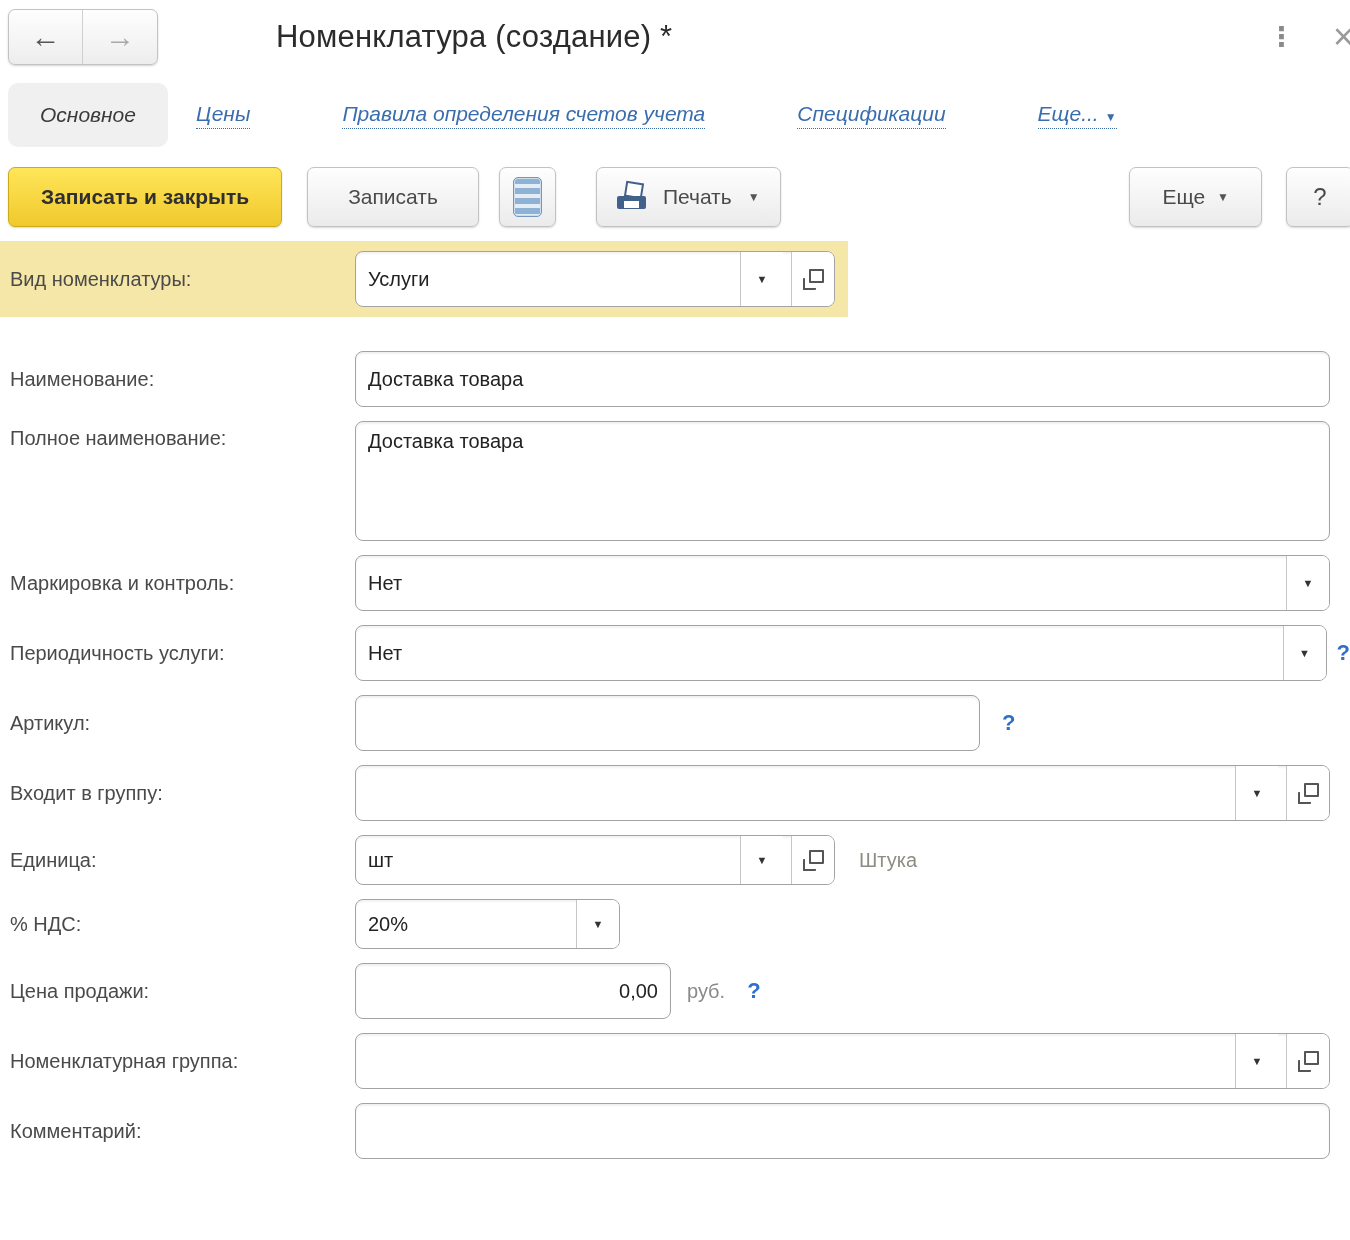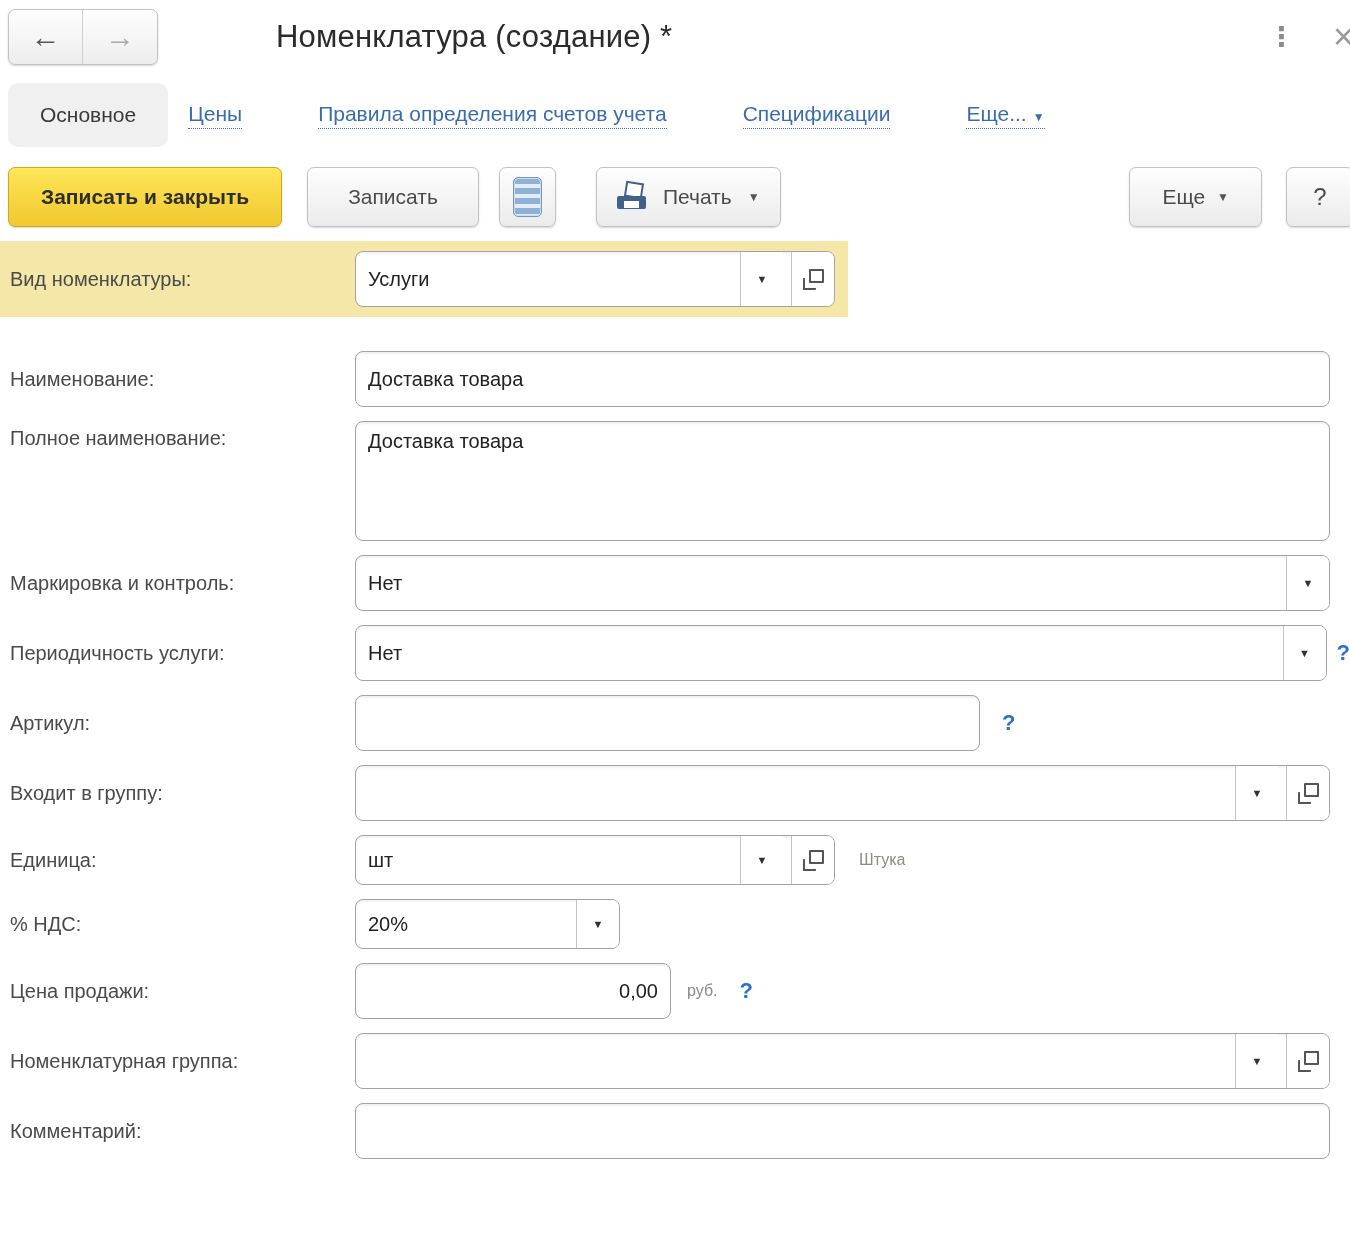--- a/index.html
+++ b/index.html
@@ -14,21 +14,21 @@
     box-shadow:0 1px 2px rgba(0,0,0,.18);background:linear-gradient(#fefefe,#ededed);}
   .nav-btn{width:74px;height:54px;border:none;background:transparent;cursor:pointer;
     font-size:30px;line-height:54px;padding:0;}
   .nav-btn.back{color:#555;border-right:1px solid #cfcfcf;font-weight:bold;}
   .nav-btn.fwd{color:#a9a9a9;font-weight:bold;}
   .title{font-size:31px;font-weight:normal;color:#2b2b2b;margin:0 0 0 118px;letter-spacing:.2px;}
   .title-right{margin-left:auto;display:flex;align-items:center;gap:38px;}
   .menu-dots{font-size:27px;color:#8a8a8a;cursor:pointer;line-height:1;font-weight:bold;}
   .close-x{font-size:36px;color:#9a9a9a;cursor:pointer;line-height:1;margin-right:-14px;}
   
-  .tabs{display:flex;align-items:center;padding:12px 8px 10px 8px;gap:20px;}
+  .tabs{display:flex;align-items:center;padding:12px 8px 10px 8px;gap:28px;font-style:italic;}
   .tab{font-size:21px;white-space:nowrap;}
   .tab.active{background:#f0f0f0;border-radius:10px;padding:20px 32px;color:#3a3a3a;cursor:default;}
   .tab.link{color:#3a6dad;cursor:pointer;border-bottom:1px dotted #3a6dad;padding-bottom:2px;}
   .tab.link .caret-sm{font-size:12px;margin-left:6px;color:#3a6dad;}
   .tab-gap{width:36px;}
   
   .toolbar{display:flex;align-items:center;padding:10px 8px 0 8px;}
   .btn{height:60px;border-radius:7px;border:1px solid #c2c2c2;cursor:pointer;
     background:linear-gradient(#fefefe,#ebebeb);box-shadow:0 1px 2px rgba(0,0,0,.16);
     font-size:21px;color:#4a4a4a;display:flex;align-items:center;justify-content:center;
@@ -81,21 +81,21 @@
   .combo-seg .caret{font-size:11px;color:#333;}
   .w-combo{width:480px;}
   .w-vat{width:265px;}
   
   .open-icon{position:relative;width:21px;height:21px;display:inline-block;}
   .open-icon::before{content:"";position:absolute;bottom:0;left:0;width:11px;height:10px;
     border-left:2px solid #555;border-bottom:2px solid #555;border-radius:1px;}
   .open-icon::after{content:"";position:absolute;top:0;right:0;width:11px;height:10px;
     border:2px solid #555;border-radius:1px;background:#fff;}
   
-  .suffix{font-size:16px;color:#8e8c82;margin-left:24px;}
+  .suffix{font-size:20px;color:#8e8c82;margin-left:24px;}
   .suffix.rub{color:#8a8a8a;margin-left:16px;}
   .help-link{font-size:22px;color:#2e6fce;font-weight:bold;margin-left:22px;cursor:pointer;}
   .help-link.clip{margin-left:10px;}
 </style>
 </head>
 <body>
 
 <div class="titlebar">
   <div class="nav-group">
     <button class="nav-btn back">←</button>

